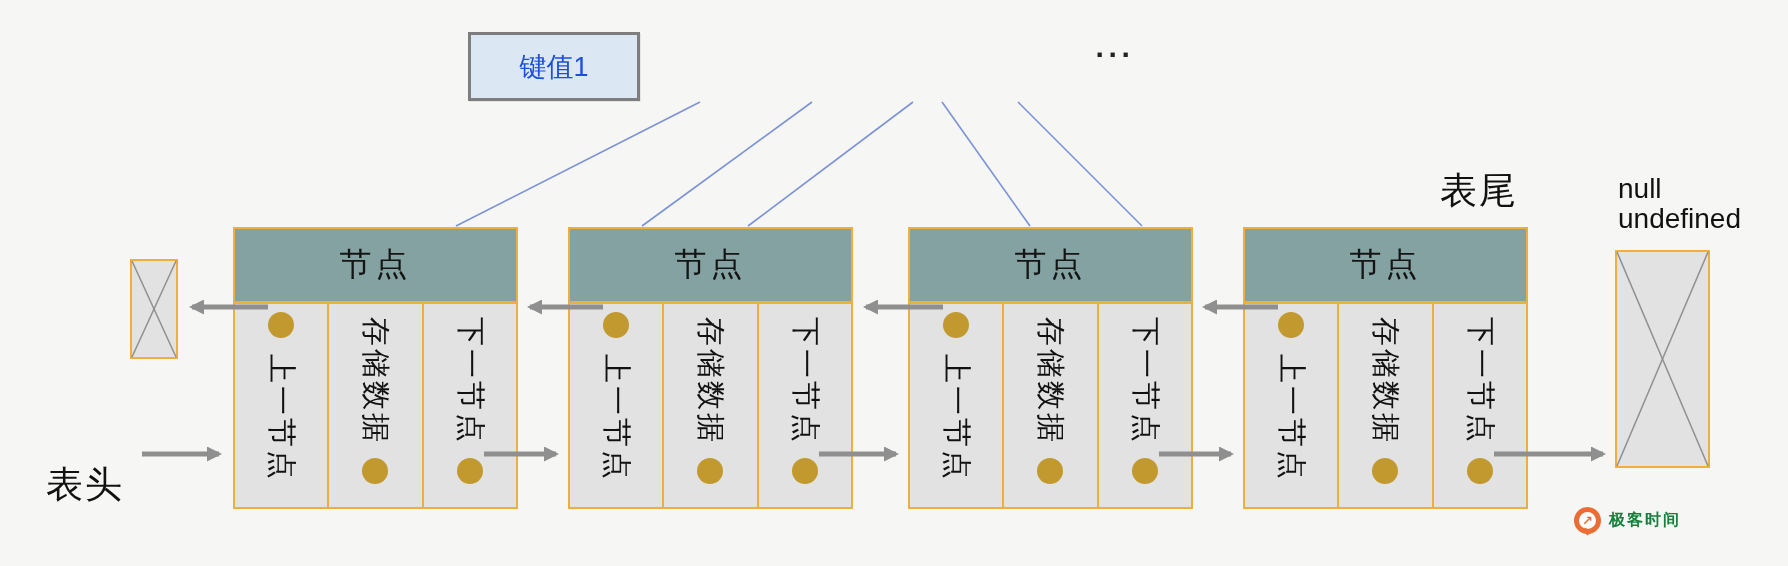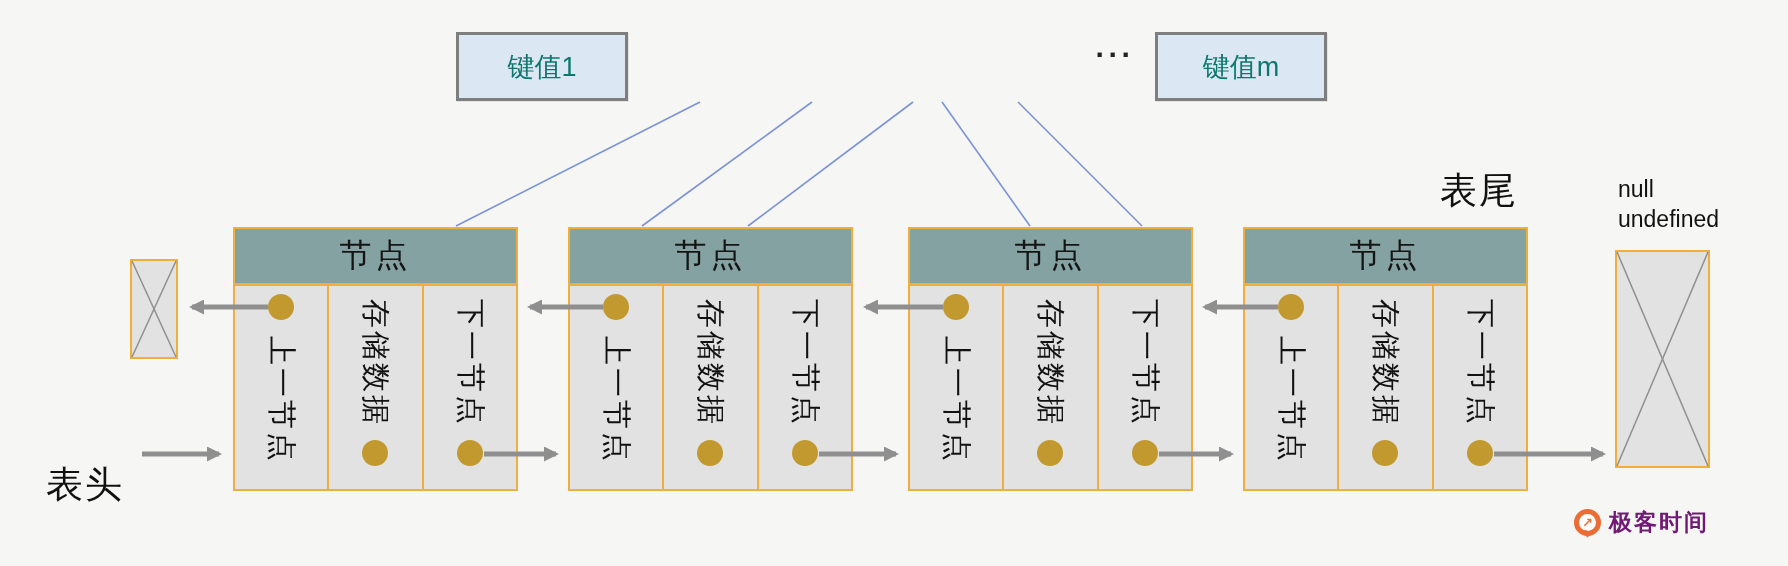--- a/index.html
+++ b/index.html
@@ -2,27 +2,27 @@
 <html><head>
 <meta charset="utf-8">
 <style>
   html,body{margin:0;padding:0;}
   body{font-family:"Liberation Sans","DejaVu Sans",sans-serif;background:#e9e9e9;}
   #canvas{position:relative;width:1788px;height:566px;background:#f6f6f4;overflow:hidden;}
 
   
   .key-box{position:absolute;top:32px;width:172px;height:69px;background:#dbe8f4;
     border:3px solid #7e7e7e;box-sizing:border-box;display:flex;align-items:center;
-    justify-content:center;font-size:27px;color:#0f766e;box-shadow:1px 1px 0 rgba(0,0,0,0.07);}
+    justify-content:center;font-size:27px;color:#1d4ed8;box-shadow:1px 1px 0 rgba(0,0,0,0.07);margin-left:12px;}
   .ellipsis{position:absolute;left:1082px;top:38px;width:66px;text-align:center;
     font-size:30px;font-weight:bold;color:#222;letter-spacing:3px;}
 
   
   .node{position:absolute;top:227px;width:285px;}
-  .node-header{height:58px;background:#83a2a1;border:2px solid #f0ae3c;box-sizing:border-box;
+  .node-header{height:76px;background:#83a2a1;border:2px solid #f0ae3c;box-sizing:border-box;
     display:flex;align-items:center;justify-content:center;font-size:32px;color:#141414;
     letter-spacing:4px;}
   .node-body{display:flex;height:207px;margin-top:-1px;border:2px solid #f0ae3c;box-sizing:border-box;}
   .cell{flex:1 1 0;position:relative;background:#e2e2e2;}
   .cell + .cell{border-left:2px solid #f0ae3c;}
   .vlabel{position:absolute;left:50%;white-space:nowrap;font-size:29px;color:#111;
     letter-spacing:3px;transform:translate(-50%,-50%) rotate(90deg);}
   .cell-prev .vlabel{top:56%;}
   .cell-data .vlabel{top:38%;}
   .cell-next .vlabel{top:38%;}
@@ -33,45 +33,44 @@
 
   
   .cross-box{position:absolute;background:#e2e2e2;border:2px solid #f0ae3c;box-sizing:border-box;}
   #cross-left{left:130px;top:259px;width:48px;height:100px;}
   #cross-right{left:1615px;top:250px;width:95px;height:218px;}
 
   
   .big-label{position:absolute;font-size:37px;color:#111;letter-spacing:2px;font-family:Liberation Serif, serif;}
   #head-label{left:46px;top:460px;}
   #tail-label{left:1440px;top:166px;}
-  #null-label{position:absolute;left:1618px;top:174px;font-size:23px;color:#111;line-height:30px;}
+  #null-label{position:absolute;left:1618px;top:174px;font-size:28px;color:#111;line-height:30px;}
   #null-label span{display:block;}
 
   
   #overlay{position:absolute;left:0;top:0;pointer-events:none;}
 
   
   #logo{position:absolute;left:1574px;top:507px;display:flex;align-items:center;}
   .logo-icon{position:relative;width:27px;height:27px;border-radius:50%;
     border:5px solid #ec6c35;background:#fff;box-sizing:border-box;
     display:flex;align-items:center;justify-content:center;
     color:#ec6c35;font-size:13px;font-weight:bold;}
   .logo-icon::after{content:"";position:absolute;left:4px;bottom:-7px;width:0;height:0;
     border-left:5px solid transparent;border-right:5px solid transparent;
     border-top:7px solid #ec6c35;transform:rotate(18deg);}
-  .logo-text{margin-left:8px;font-size:23px;font-weight:600;color:#701a75;letter-spacing:2px;}
+  .logo-text{margin-left:8px;font-size:16px;font-weight:600;color:#15803d;letter-spacing:2px;}
 </style>
 </head>
 <body>
 
 <div id="canvas">
 
   <div class="key-box" style="left:456px">键值1</div>
   <div class="ellipsis">···</div>
-  <div class="key-box" style="left:1155px">键值m</div>
 
   <div class="node" style="left:233px">
     <div class="node-header">节点</div>
     <div class="node-body">
       <div class="cell cell-prev">
         <span class="dot dot-top"></span>
         <span class="vlabel">上一节点</span>
       </div>
       <div class="cell cell-data">
         <span class="vlabel">存储数据</span>

